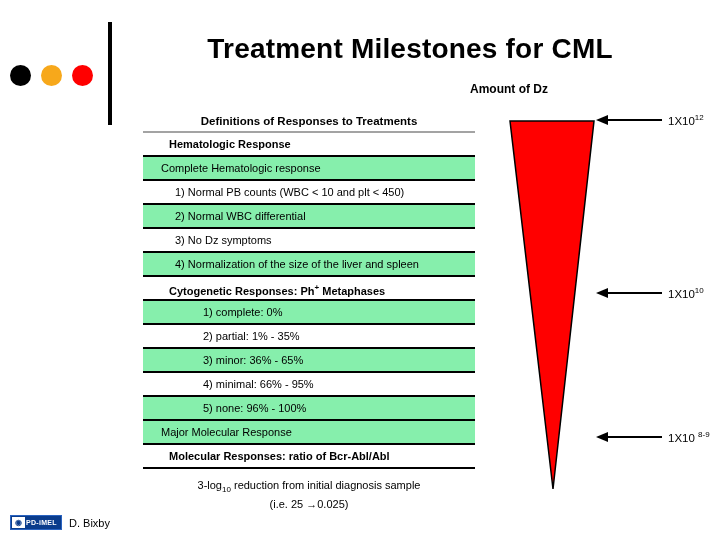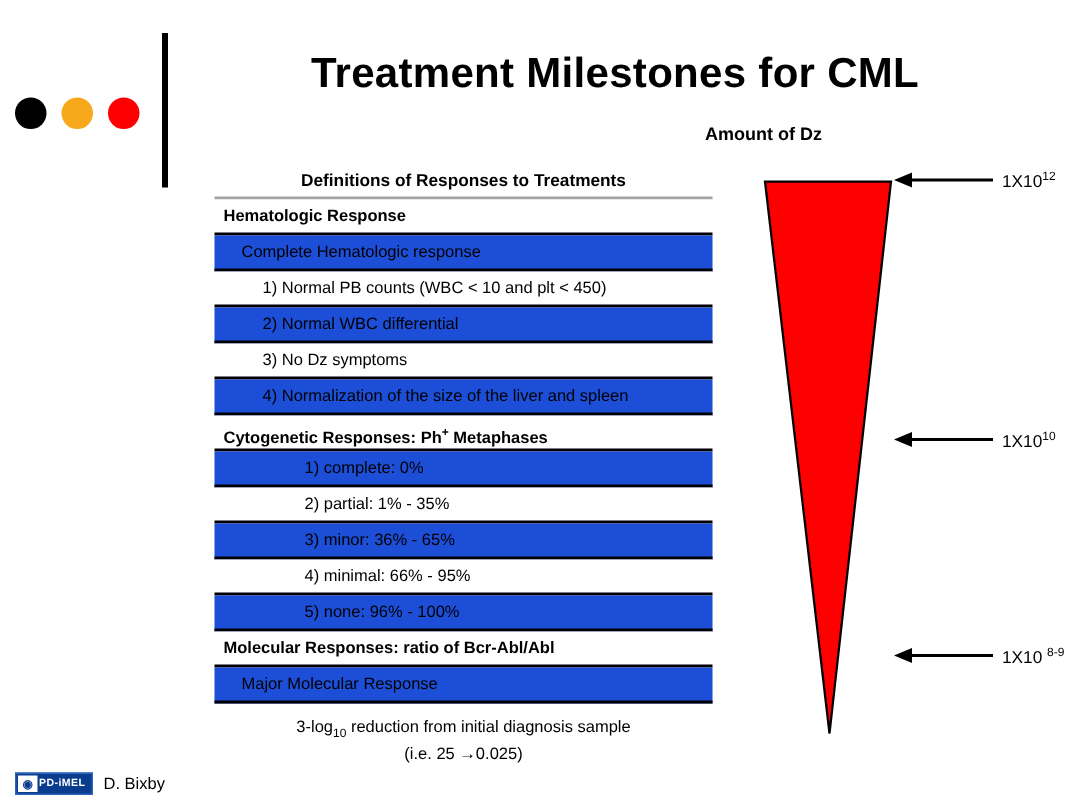--- a/index.html
+++ b/index.html
@@ -78,24 +78,24 @@
   }
   .row {
     position: relative;
     height: 22px;
     line-height: 22px;
     border-bottom: 2px solid #000000;
     font-size: 11px;
     white-space: nowrap;
     overflow: hidden;
   }
-  .row.shade { background: #1d4ed8; }
+  .row.shade { background: #86efac; }
   .row.plain { background: #ffffff; }
   .row.bold  { font-weight: bold; }
-  .ind0 { padding-left: 6px; }
+  .ind0 { padding-left: 6px; margin-left: 20px; }
   .ind1 { padding-left: 18px; }
   .ind2 { padding-left: 32px; }
   .ind3 { padding-left: 60px; }
   sup { font-size: 8px; vertical-align: super; }
   sub { font-size: 8px; vertical-align: sub; }
 
   
   .footnote {
     position: absolute;
     left: 143px;
@@ -225,22 +225,22 @@
         <div class="row plain"><span class="ind2">1) Normal PB counts (WBC &lt; 10 and plt &lt; 450)</span></div>
         <div class="row shade"><span class="ind2">2) Normal WBC differential</span></div>
         <div class="row plain"><span class="ind2">3) No Dz symptoms</span></div>
         <div class="row shade"><span class="ind2">4) Normalization of the size of the liver and spleen</span></div>
         <div class="row plain bold"><span class="ind0">Cytogenetic Responses: Ph<sup>+</sup> Metaphases</span></div>
         <div class="row shade"><span class="ind3">1) complete: 0%</span></div>
         <div class="row plain"><span class="ind3">2) partial: 1% - 35%</span></div>
         <div class="row shade"><span class="ind3">3) minor: 36% - 65%</span></div>
         <div class="row plain"><span class="ind3">4) minimal: 66% - 95%</span></div>
         <div class="row shade"><span class="ind3">5) none: 96% - 100%</span></div>
+        <div class="row shade"><span class="ind1">Major Molecular Response</span></div>
         <div class="row plain bold"><span class="ind0">Molecular Responses: ratio of Bcr-Abl/Abl</span></div>
-        <div class="row shade"><span class="ind1">Major Molecular Response</span></div>
       </div>
   </div>
 
   <div class="footnote">
     <div>3-log<sub>10</sub> reduction from initial diagnosis sample</div>
     <div>(i.e. 25 →0.025)</div>
   </div>
 
   <div class="credit">
     <div class="logo-badge">

